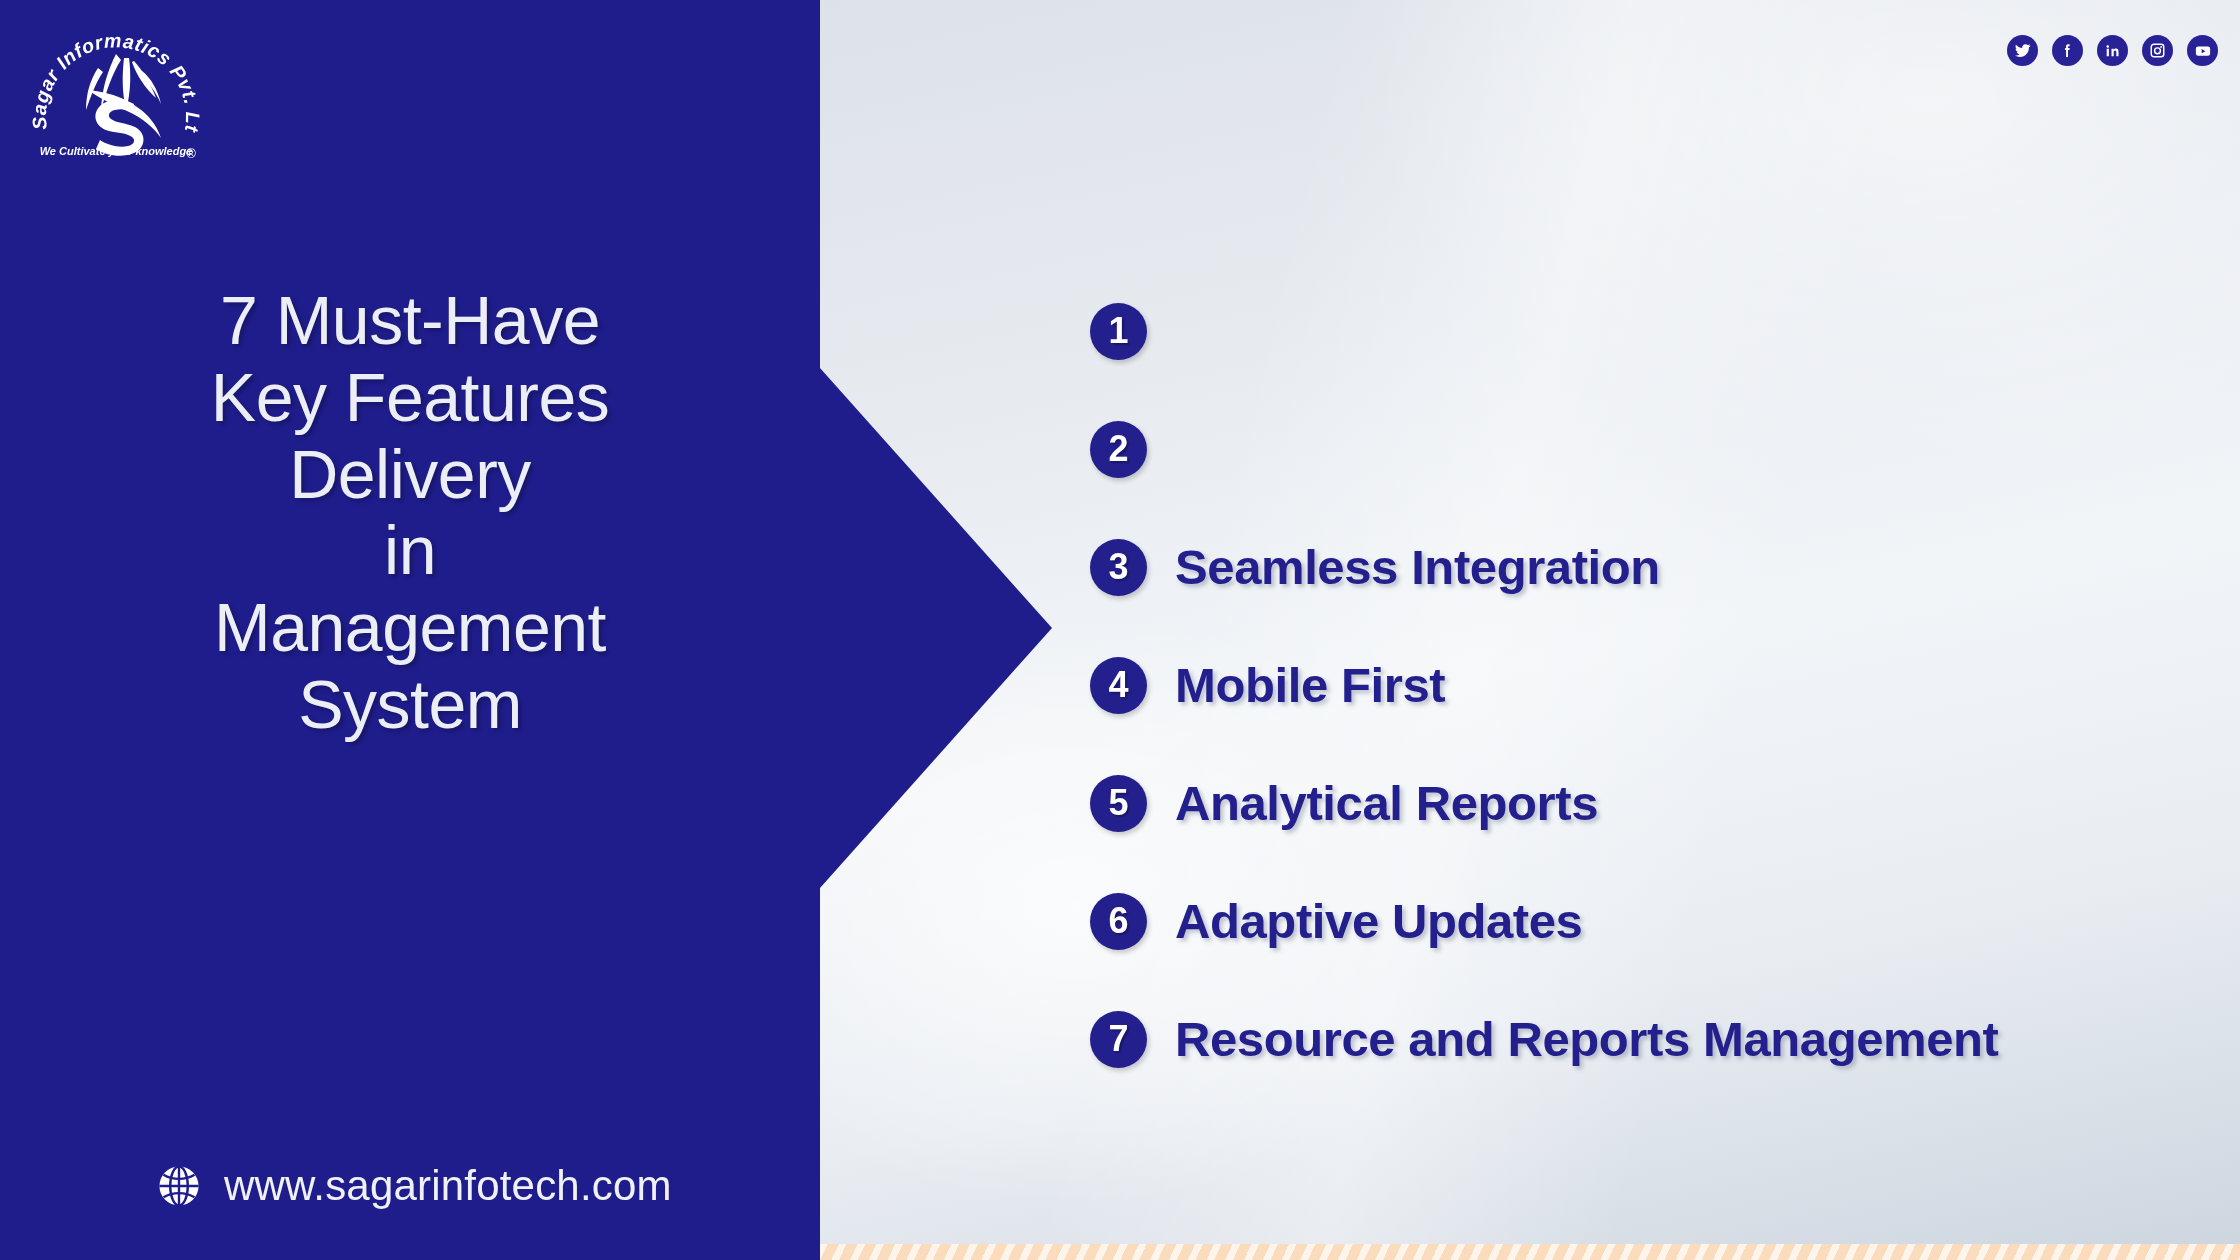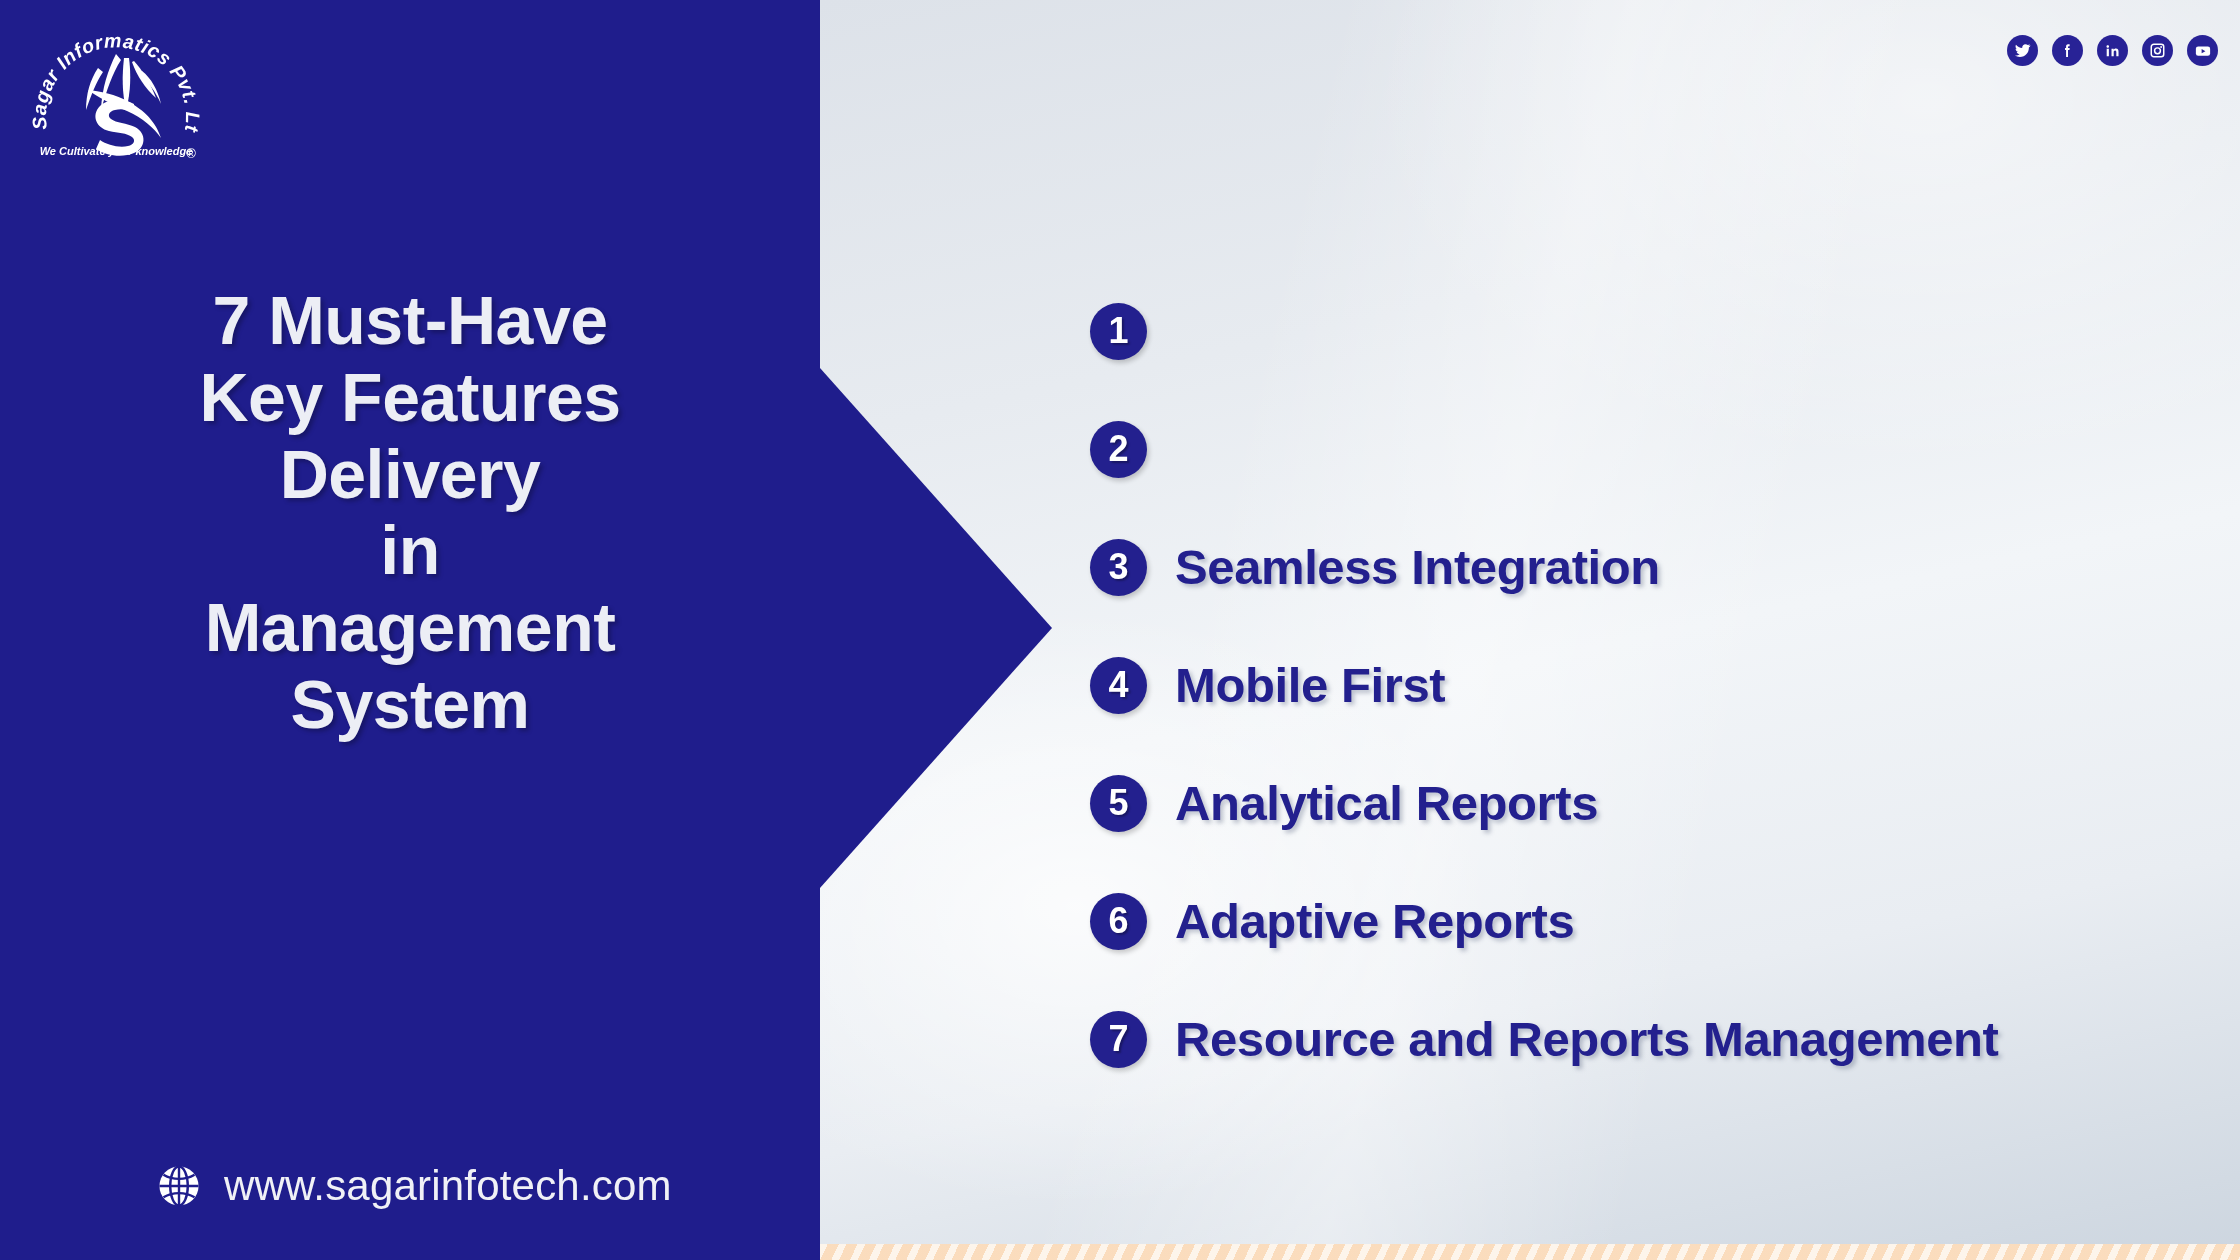--- a/index.html
+++ b/index.html
@@ -106,21 +106,21 @@
   .social-icon svg { display: block; }
 
   
   .title-block {
     position: absolute;
     left: 0;
     top: 282px;
     width: 820px;
     text-align: center;
     color: #eceef5;
-    font-weight: 700;
+    font-weight: 400;
     font-size: 68px;
     line-height: 1.13;
     letter-spacing: -0.5px;
     text-shadow: 3px 3px 4px rgba(0,0,0,0.26);
   }
   .title-block .tline { display: block; }
 
   
   .feature-list {
     position: absolute;
@@ -279,21 +279,21 @@
       <div class="feature-label">Mobile First</div>
     </div>
 
     <div class="feature-row">
       <div class="badge">5</div>
       <div class="feature-label">Analytical Reports</div>
     </div>
 
     <div class="feature-row">
       <div class="badge">6</div>
-      <div class="feature-label">Adaptive Reports</div>
+      <div class="feature-label">Adaptive Updates</div>
     </div>
 
     <div class="feature-row">
       <div class="badge">7</div>
       <div class="feature-label">Resource and Reports Management</div>
     </div>
 
   </div>
 
   <div class="footer">

